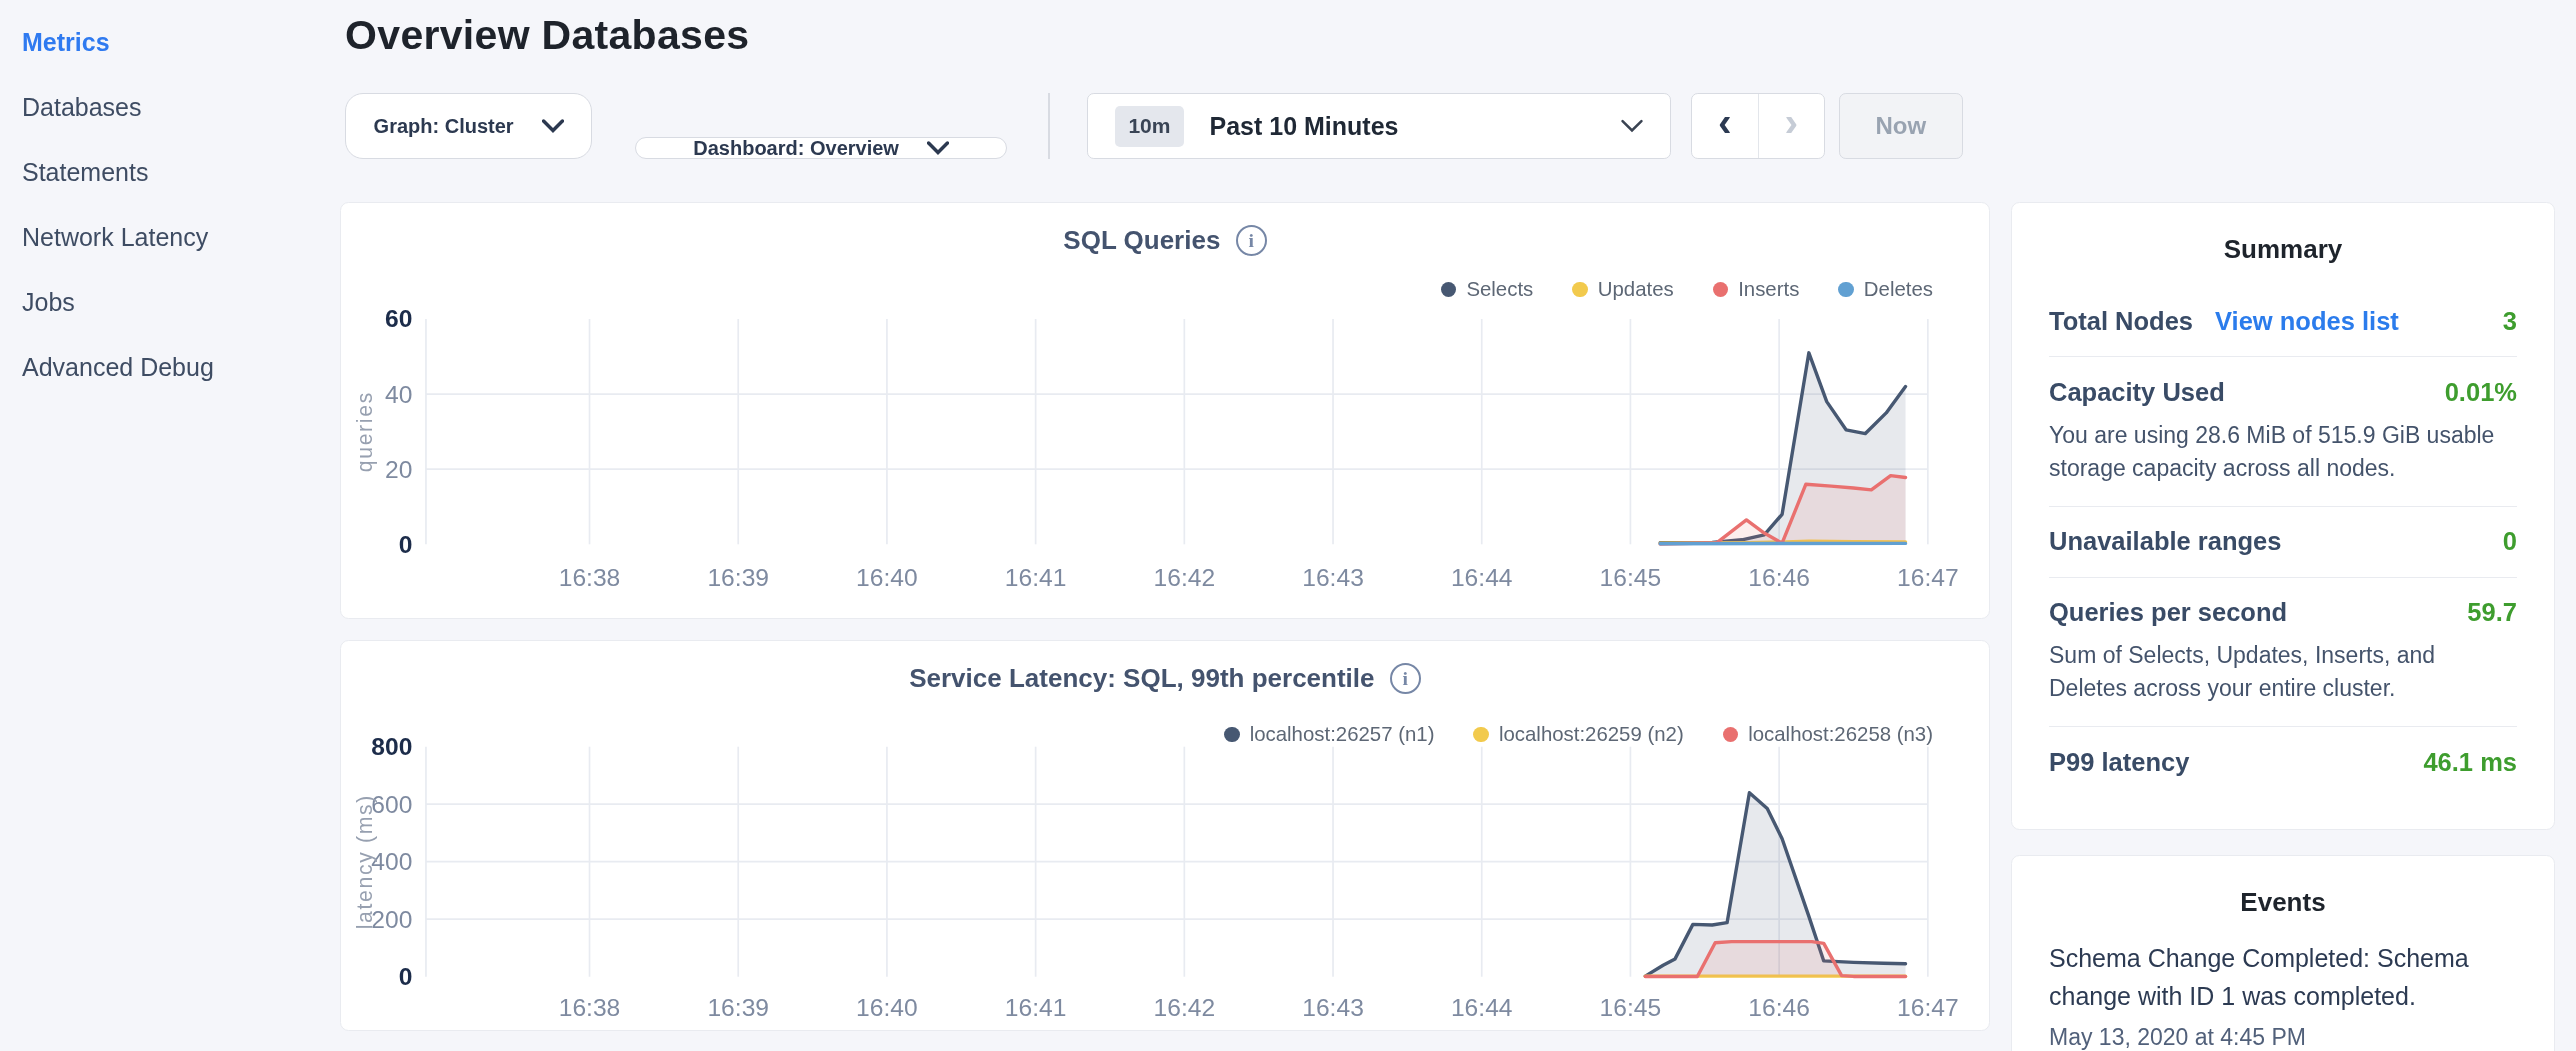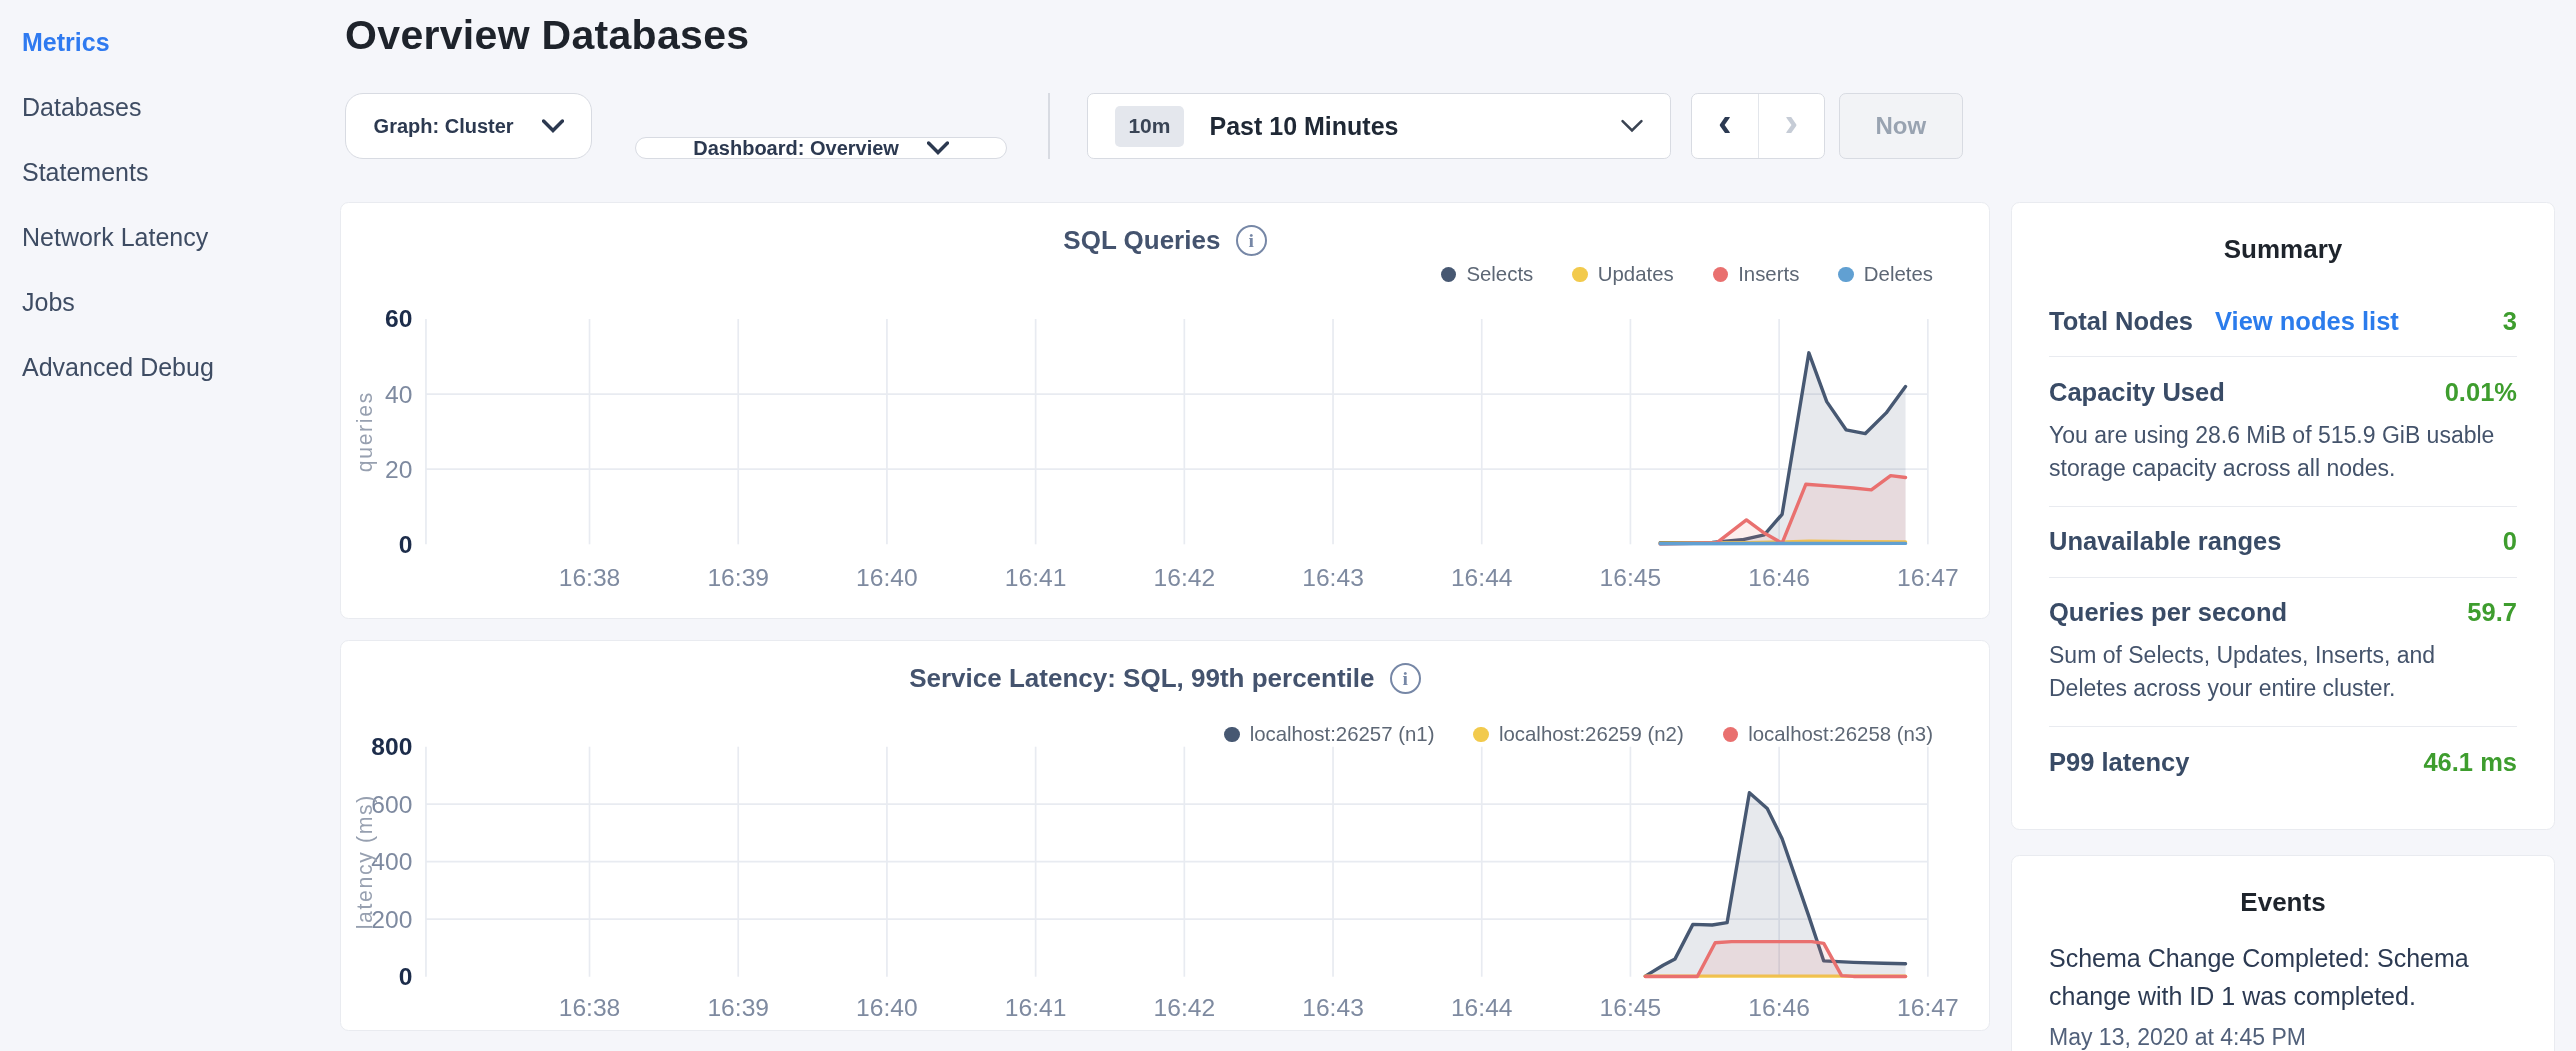--- a/index.html
+++ b/index.html
@@ -67,21 +67,21 @@
   .chart-card.c2 { height: 391px; }
   .chart-title-row { display: flex; align-items: center; justify-content: center; gap: 15.3px; padding-top: 22px; position: relative; z-index: 2; }
   .chart-title { font-size: 26px; font-weight: 700; color: #44536e; }
   .info-icon {
     width: 31px; height: 31px; border: 2.6px solid #7687a6; border-radius: 50%;
     color: #7687a6; font-size: 19.6px; font-weight: 700;
     display: flex; align-items: center; justify-content: center;
     font-family: "Liberation Serif", serif; cursor: pointer;
   }
   .legend { position: absolute; right: 56px; display: flex; gap: 39px; z-index: 2; }
-  .c1 .legend { top: 60px; }
+  .c1 .legend { top: 75px; }
   .c2 .legend { top: 82px; }
   .legend-item { display: flex; align-items: center; gap: 10.2px; font-size: 20.4px; color: #5d6775; cursor: pointer; }
   .legend-item .dot { width: 15.3px; height: 15.3px; border-radius: 50%; }
   svg.chart { position: absolute; left: 0; top: 0; width: 100%; height: 100%; z-index: 1; }
 
   
   .side-col { width: 544px; display: flex; flex-direction: column; gap: 25.5px; }
   .panel { background: #fff; border: 1.7px solid #e9ebf0; border-radius: 8.5px; padding: 29px 37px 32px; }
   .panel-title { text-align: center; font-size: 26px; font-weight: 700; color: #1e242c; margin: 1.7px 0 22px; }
   .srow { padding: 20.4px 0; }

